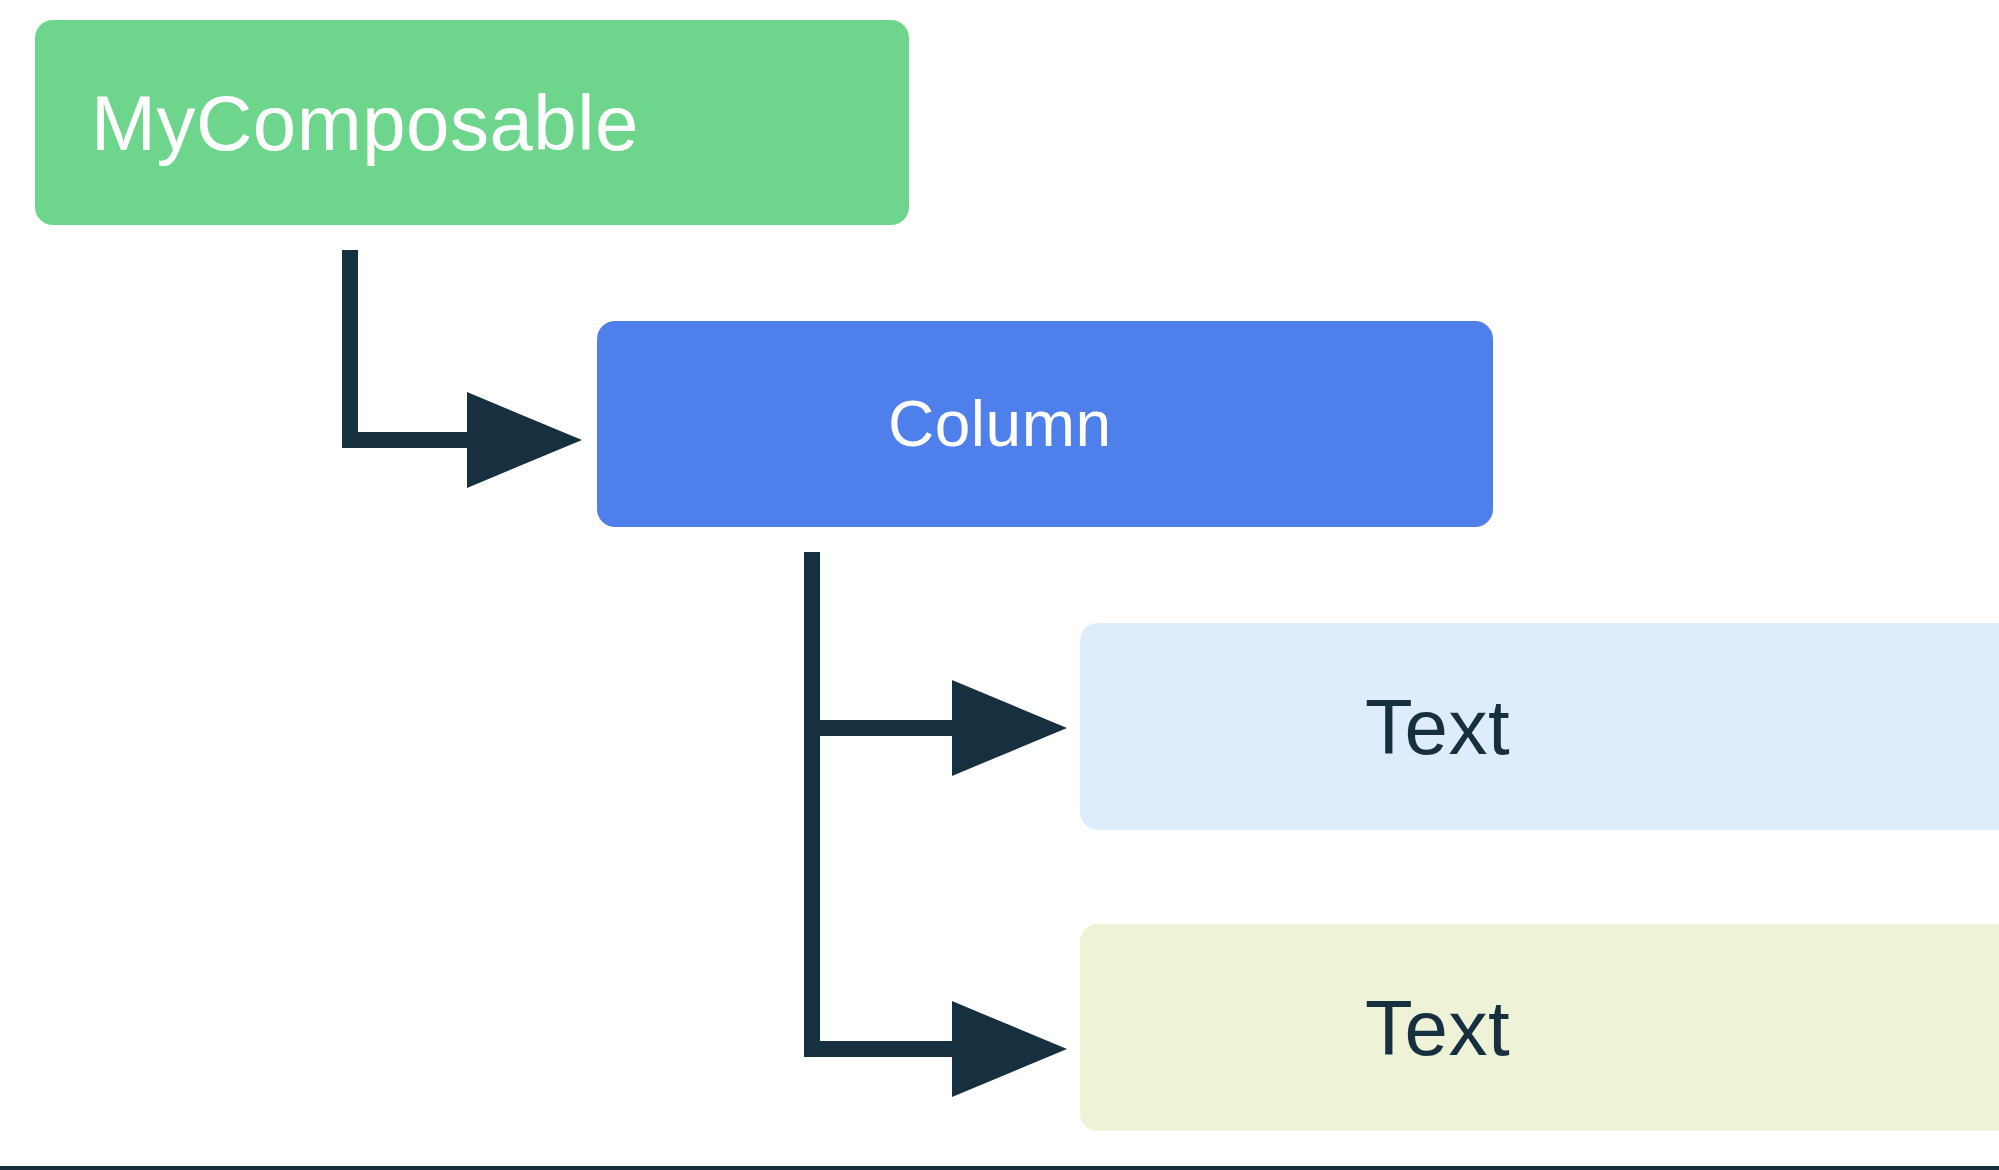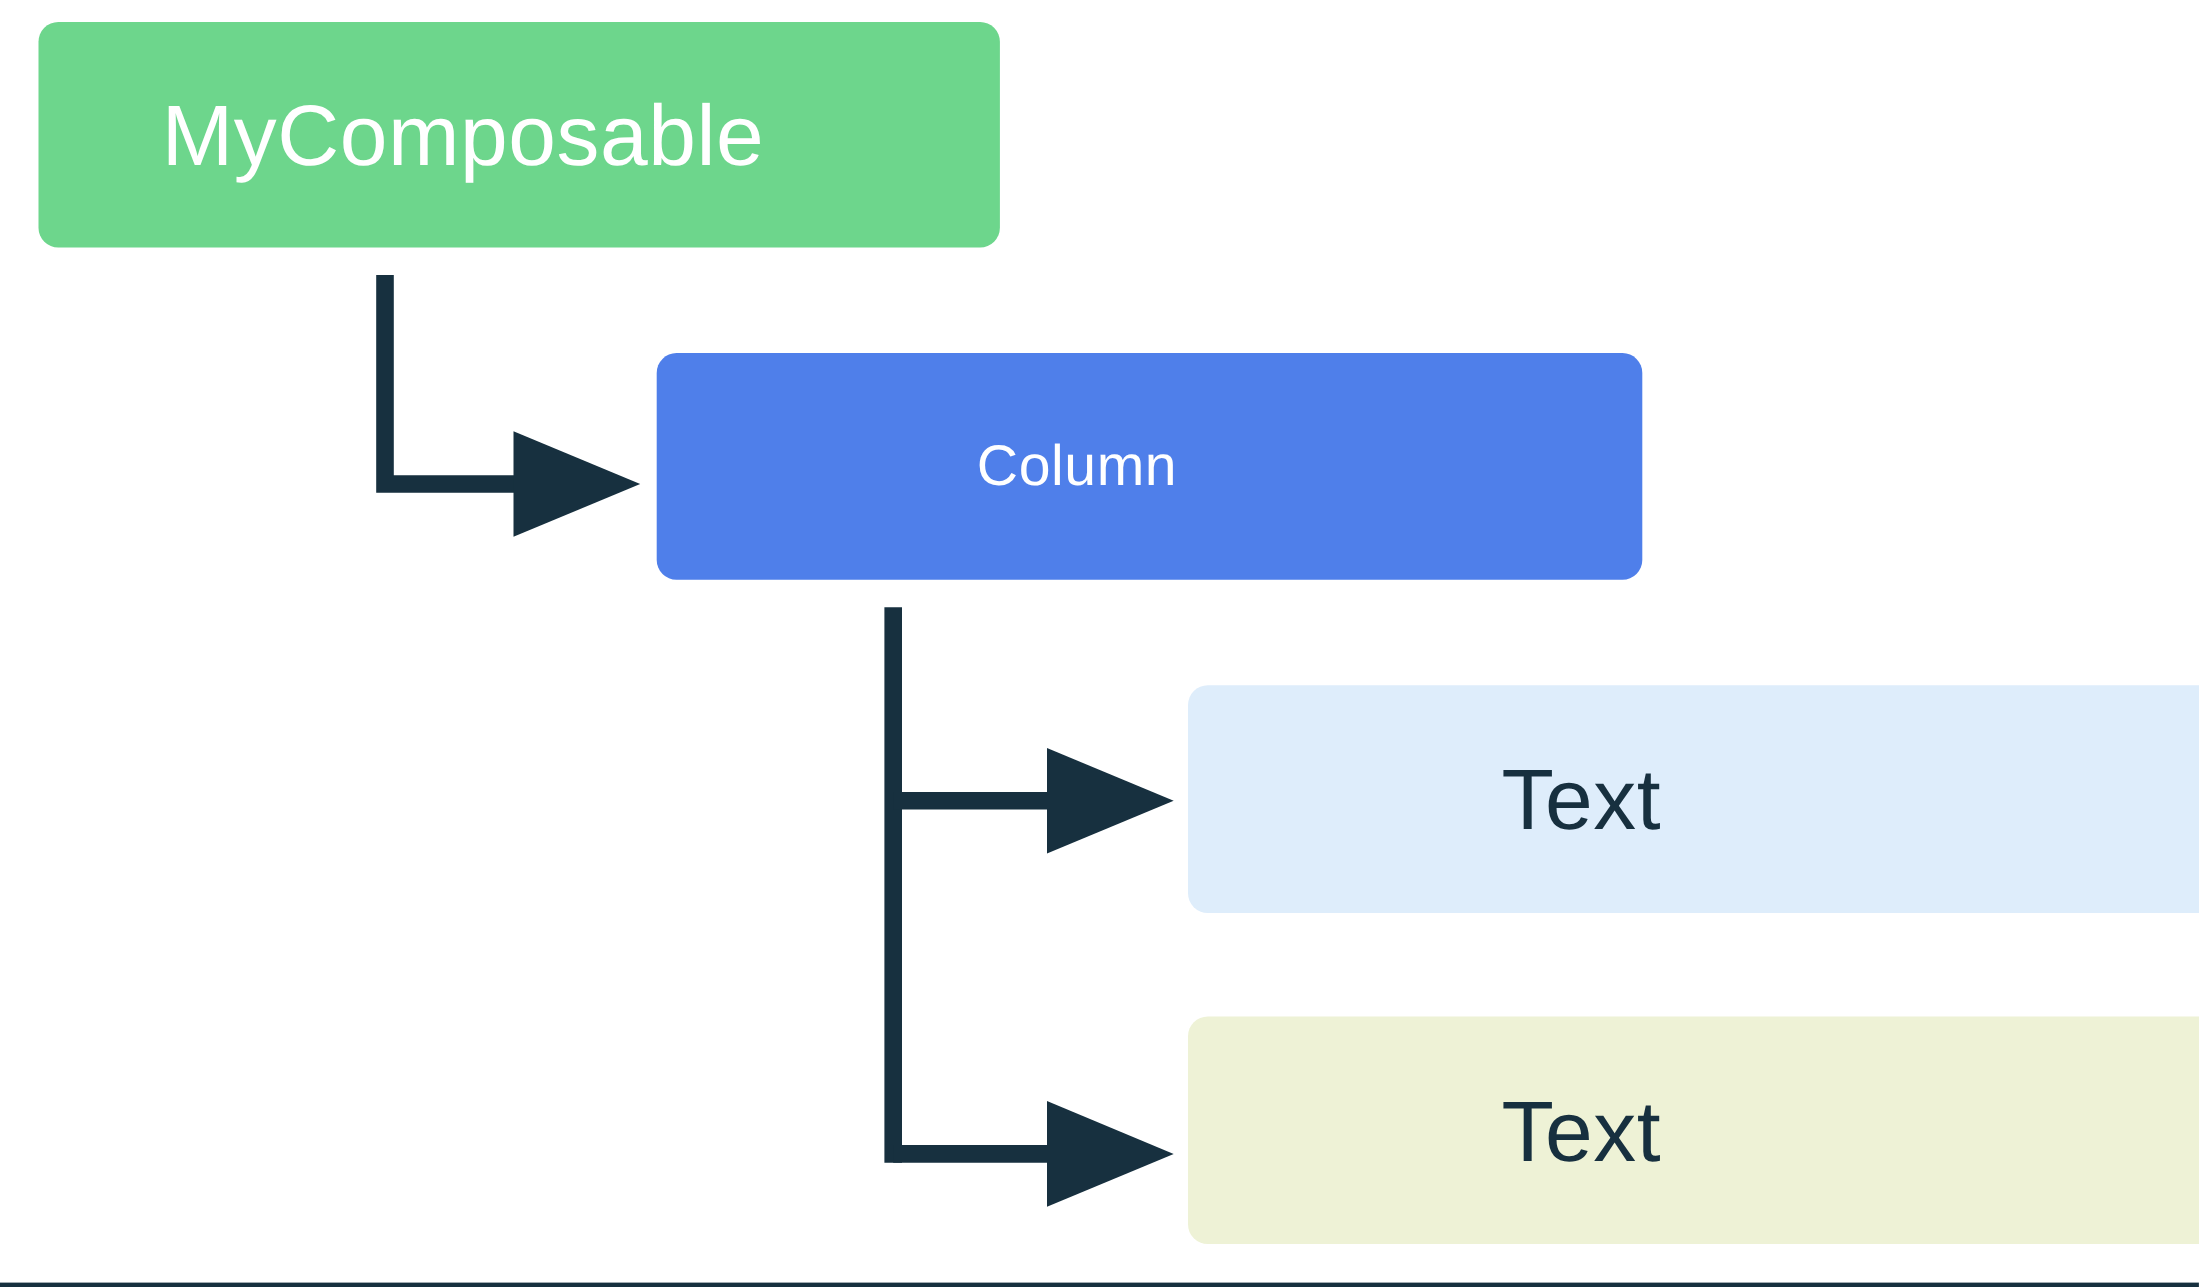--- a/index.html
+++ b/index.html
@@ -35,30 +35,30 @@
   }
   #node-mycomposable {
     left: 35px;
     top: 20px;
     width: 874px;
     height: 205px;
     background: #6DD68C;
     color: #ffffff;
     font-size: 78px;
     justify-content: flex-start;
-    padding-left: 112px;
+    padding-left: 56px;
   }
   #node-column {
     left: 597px;
     top: 321px;
     width: 896px;
     height: 206px;
     background: #4F7FEA;
     color: #ffffff;
-    font-size: 52px;
+    font-size: 64px;
     justify-content: flex-start;
     padding-left: 291px;
   }
   #node-text-1 {
     left: 1080px;
     top: 623px;
     width: 960px;
     height: 207px;
     background: #DEEDFB;
     color: #17303F;

